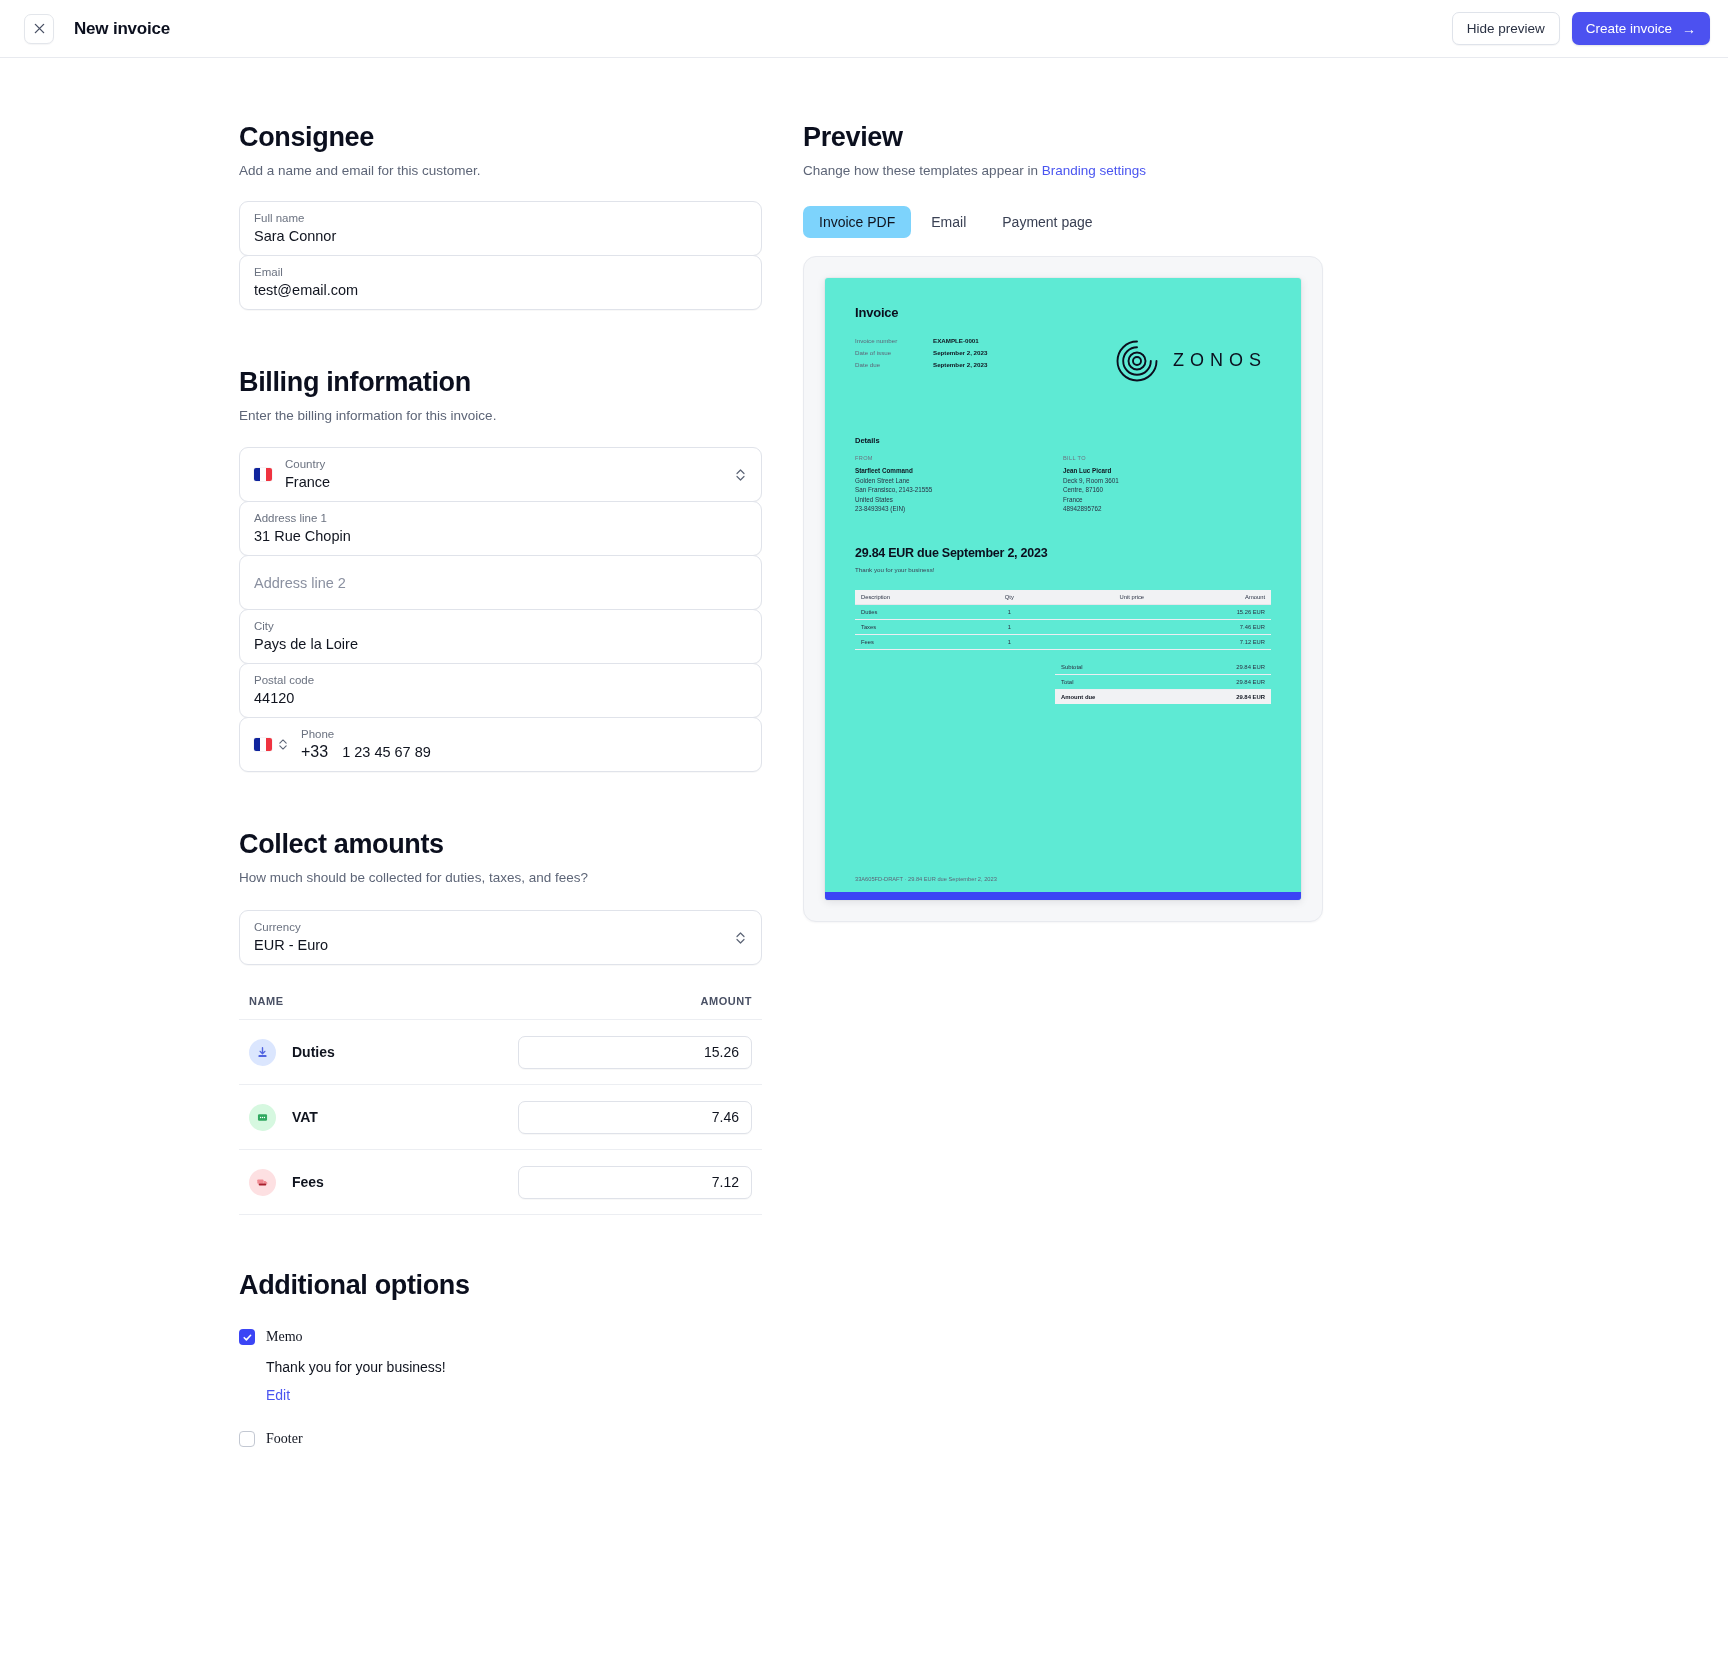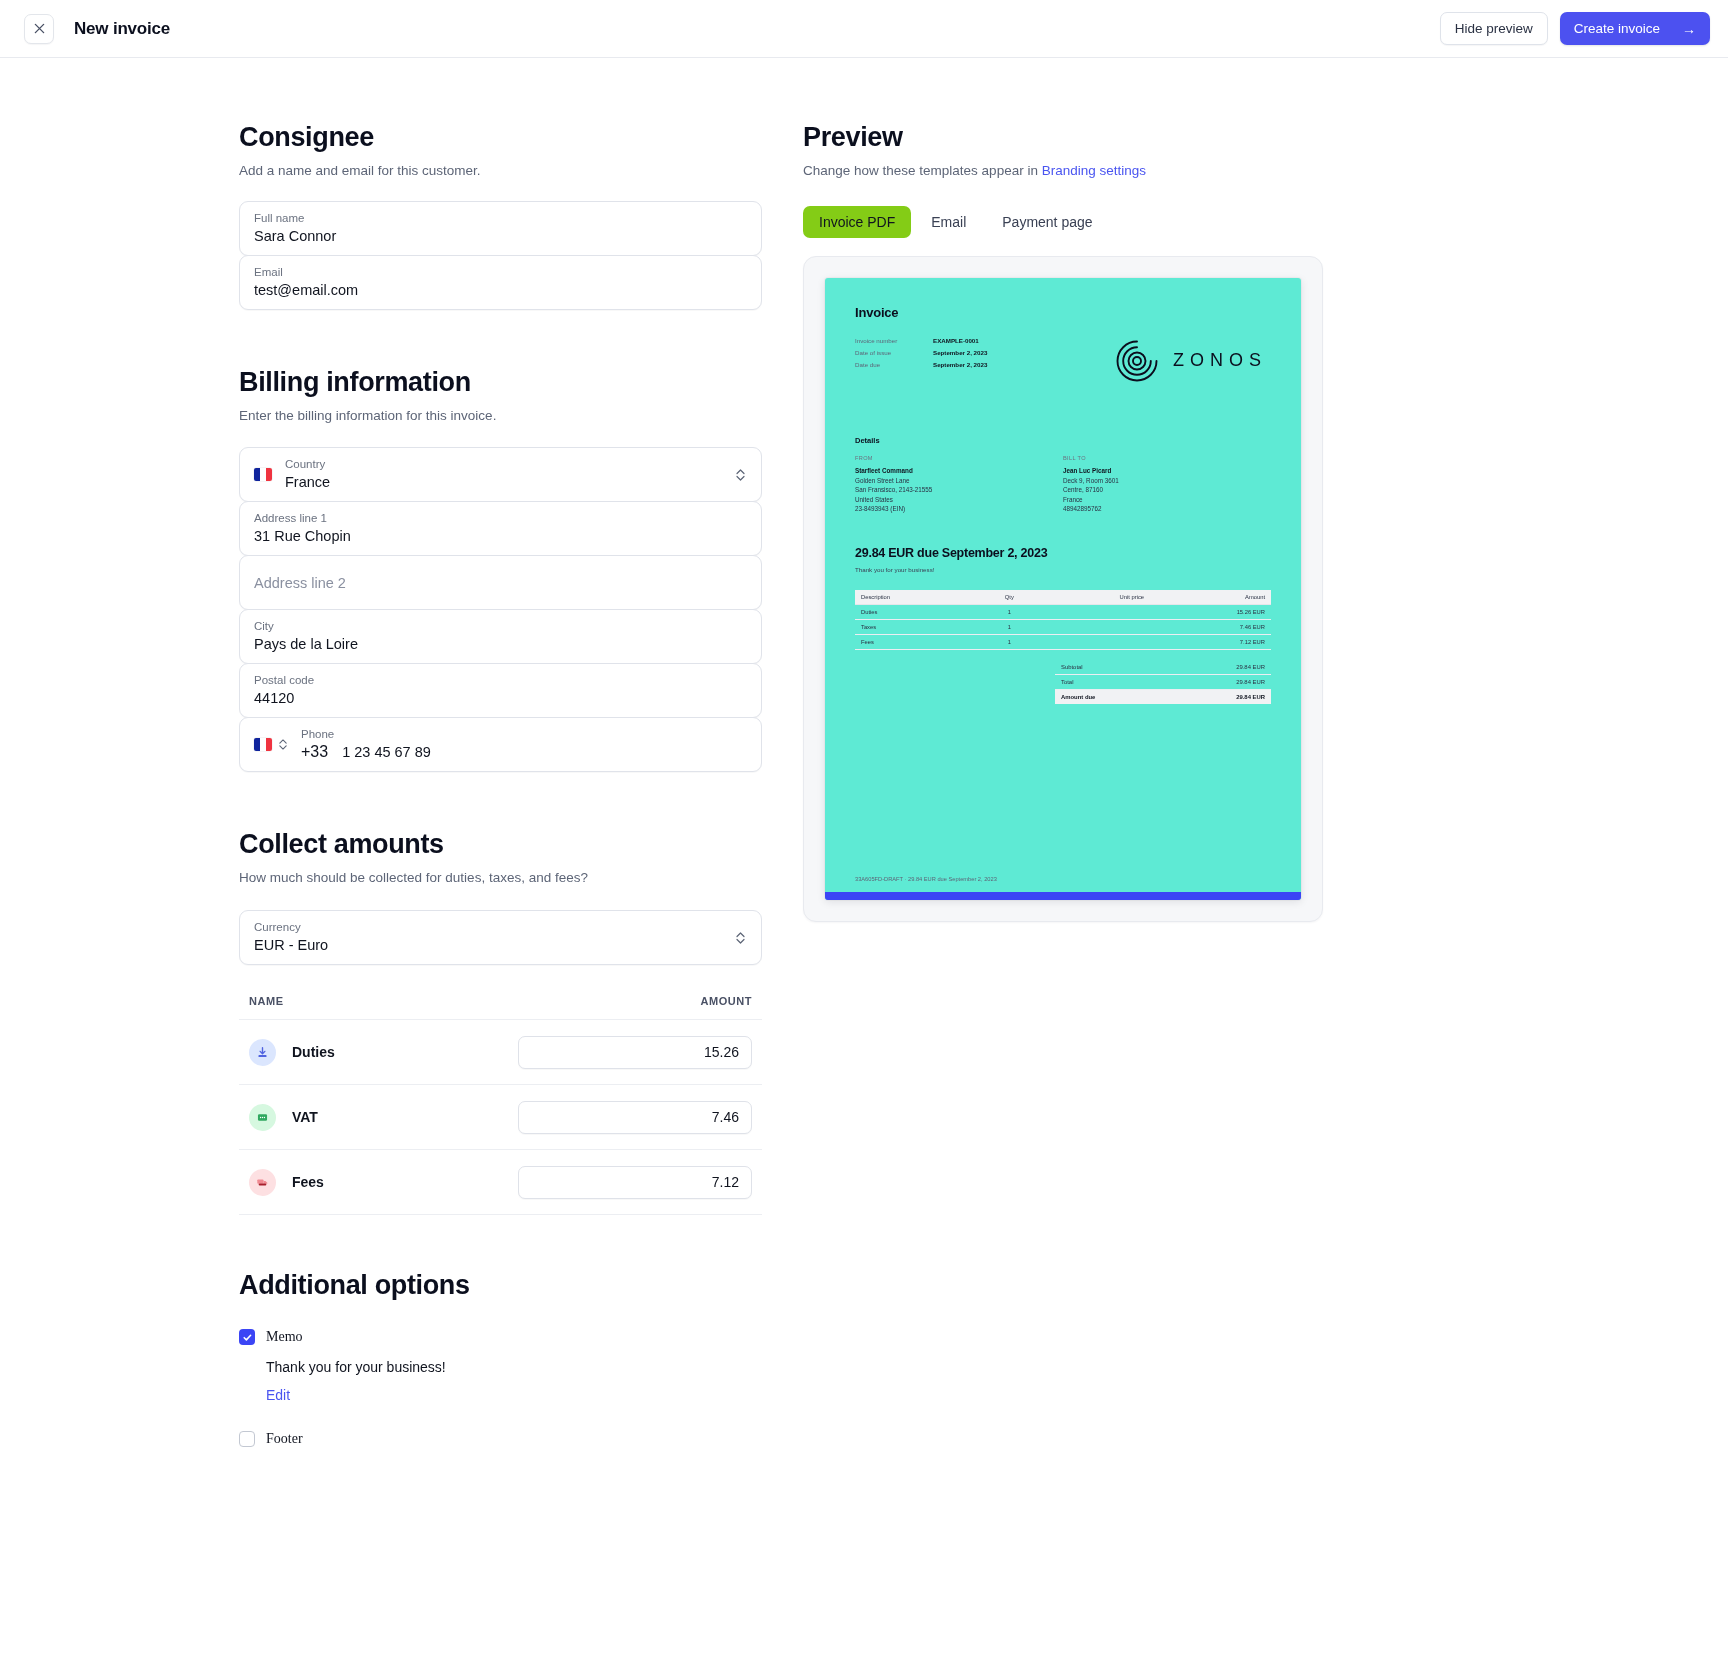--- a/index.html
+++ b/index.html
@@ -42,21 +42,21 @@
     display: flex; align-items: center;
     cursor: pointer;
     box-shadow: 0 1px 1px rgba(16,24,40,0.04);
     font-family: "Liberation Sans", sans-serif;
   }
   .btn-primary {
     height: 33px; padding: 0 14px;
     border: none; border-radius: 7px;
     background: #4c51f0; color: #fff;
     font-size: 13.5px; font-weight: 500;
-    display: flex; align-items: center; gap: 22px;
+    display: flex; align-items: center; gap: 10px;
     cursor: pointer;
     box-shadow: 0 1px 2px rgba(16,24,40,0.12);
     font-family: "Liberation Sans", sans-serif;
   }
   .btn-primary .arrow { font-size: 14px; line-height: 1; }
 
   
   .page { display: flex; padding: 64px 0 0 0; }
   .col-left { width: 523px; margin-left: 239px; }
   .col-right { margin-left: 41px; width: 560px; }
@@ -155,21 +155,21 @@
     display: inline-block; cursor: pointer;
   }
 
   
   .tabs { display: flex; gap: 4px; margin-top: 28px; }
   .tab {
     font-size: 14px; color: #3a4154;
     padding: 8px 16px; border-radius: 7px;
     cursor: pointer; font-weight: 400;
   }
-  .tab.active { background: #84cc16; color: #10141f; font-weight: 500; }
+  .tab.active { background: #7dd3fc; color: #10141f; font-weight: 500; }
 
   .preview-shell {
     margin-top: 18px;
     width: 520px;
     background: #f6f7f9;
     border: 1px solid #e8eaef;
     border-radius: 13px;
     padding: 21px;
     box-shadow: 0 1px 2px rgba(16,24,40,0.04);
   }

